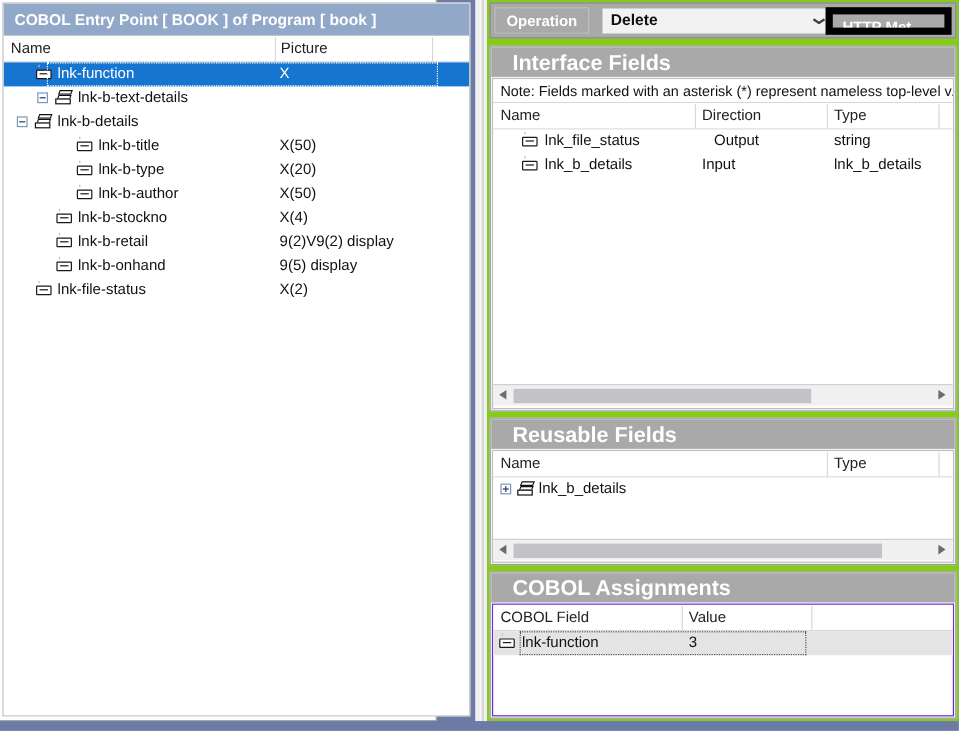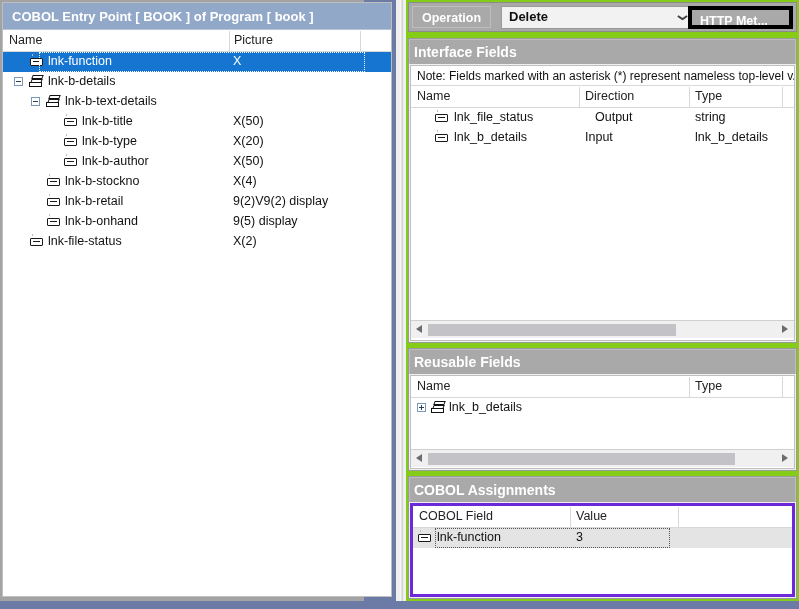--- a/index.html
+++ b/index.html
@@ -8,21 +8,21 @@
     background:#f0f0f0;
     font-family:"Liberation Sans","DejaVu Sans",sans-serif;
     font-size:12.5px;color:#111;
     -webkit-font-smoothing:antialiased;
   }
   .app{position:relative;width:799px;height:609px;background:#6b7ba6;}
 
   
   .left-pane{
     position:absolute;left:0;top:0;width:364px;height:601px;
-    background:#a3a3a3;border:1px solid #a6a6a6;border-top:none;border-left:none;
+    background:#ffffff;border:1px solid #a6a6a6;border-top:none;border-left:none;
     box-sizing:border-box;
   }
   .left-inner{
     position:absolute;left:2px;top:2px;width:390px;height:595px;
     background:#fff;border:1px solid #bfbfbf;box-sizing:border-box;
     overflow:hidden;
   }
   .title-bar{
     height:27px;line-height:27px;
     background:#92a8c8;
@@ -94,27 +94,27 @@
   .op-combo .val{position:absolute;left:7px;top:2px;font-size:13px;font-weight:bold;color:#111;}
   .op-combo .chev{position:absolute;right:9px;top:8px;width:9px;height:5px;}
   .op-combo .chev:before,.op-combo .chev:after{
     content:"";position:absolute;top:0;width:6px;height:1.6px;background:#444;
   }
   .op-combo .chev:before{left:0;transform:rotate(34deg);transform-origin:left center;}
   .op-combo .chev:after{right:0;transform:rotate(-34deg);transform-origin:right center;}
   .op-http{
     position:absolute;left:279px;top:3px;right:3px;height:23px;line-height:23px;
     background:#a9a9a9;color:#ffffff;font-weight:bold;font-size:12.5px;
-    border:4px solid #000000;box-sizing:border-box;
+    border:6px solid #000000;box-sizing:border-box;
     padding-left:8px;white-space:nowrap;overflow:hidden;
   }
   .panel-outer{position:absolute;background:#f0f0f0;border:1px solid #9a9a9a;box-sizing:border-box;}
   .panel-head{
     height:25px;line-height:25px;background:#a9a9a9;color:#ffffff;
-    font-weight:bold;font-size:14px;padding-left:4px;box-sizing:border-box;
+    font-weight:bold;font-size:18px;padding-left:17px;box-sizing:border-box;
     white-space:nowrap;overflow:hidden;
     border:1px solid #bdbdbd;border-bottom:none;
   }
   .note{
     height:20px;line-height:20px;background:#ffffff;
     font-size:12px;color:#111;padding-left:6px;box-sizing:border-box;
     white-space:nowrap;overflow:hidden;border-bottom:1px solid #d8d8d8;
   }
   .grid-head{
     height:22px;background:#ffffff;border-bottom:1px solid #d8d8d8;
@@ -165,37 +165,37 @@
             <span class="ico-field" style="left:27px">
               <i class="d"></i>
               <i class="o"></i>
               <i class="l"></i>
             </span>
             <span class="nm" style="left:45px">lnk-function</span>
             <span class="pic">X</span>
             <span class="selbox"></span>
           </div>
           <div class="trow">
+            <span class="exp" style="left:28px"></span>
+            <span class="ico-group" style="left:43px">
+              <i class="s1"></i>
+              <i class="s2"></i>
+              <i class="s3"></i>
+            </span>
+            <span class="nm" style="left:62px">lnk-b-text-details</span>
+            <span class="pic"></span>
+          </div>
+          <div class="trow">
             <span class="exp" style="left:11px"></span>
             <span class="ico-group" style="left:26px">
               <i class="s1"></i>
               <i class="s2"></i>
               <i class="s3"></i>
             </span>
             <span class="nm" style="left:45px">lnk-b-details</span>
-            <span class="pic"></span>
-          </div>
-          <div class="trow">
-            <span class="exp" style="left:28px"></span>
-            <span class="ico-group" style="left:43px">
-              <i class="s1"></i>
-              <i class="s2"></i>
-              <i class="s3"></i>
-            </span>
-            <span class="nm" style="left:62px">lnk-b-text-details</span>
             <span class="pic"></span>
           </div>
           <div class="trow">
             <span class="ico-field" style="left:61px">
               <i class="d"></i>
               <i class="o"></i>
               <i class="l"></i>
             </span>
             <span class="nm" style="left:79px">lnk-b-title</span>
             <span class="pic">X(50)</span>
@@ -352,21 +352,21 @@
           </div>
           <div class="arr r">
               <b></b>
             </div>
         </div>
       </div>
     </div>
 
     <div class="panel-outer" style="left:2px;top:476px;width:389px;height:123px;">
       <div class="panel-head">COBOL Assignments</div>
-      <div style="position:absolute;left:1px;top:26px;right:1px;bottom:1px;background:#fff;border:3px solid #6d28d9;box-sizing:border-box;overflow:hidden;">
+      <div style="position:absolute;left:1px;top:26px;right:1px;bottom:1px;background:#fff;border:1px solid #6d28d9;box-sizing:border-box;overflow:hidden;">
         <div class="grid-head">
           <div class="col" style="left:6px;">COBOL Field</div>
           <div class="sep" style="left:157px;"></div>
           <div class="col" style="left:163px;">Value</div>
           <div class="sep" style="left:265px;"></div>
         </div>
         <div class="grid-body" id="ca-body">
             <div class="grow selgray">
               <span class="ico-field" style="left:5px">
                 <i class="d"></i>

